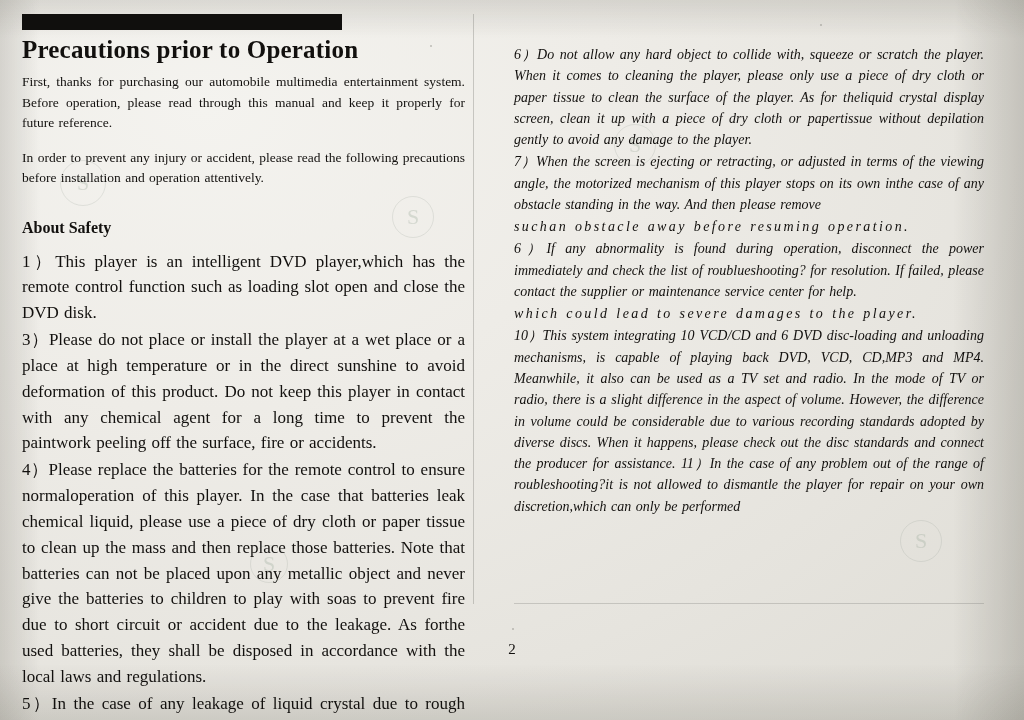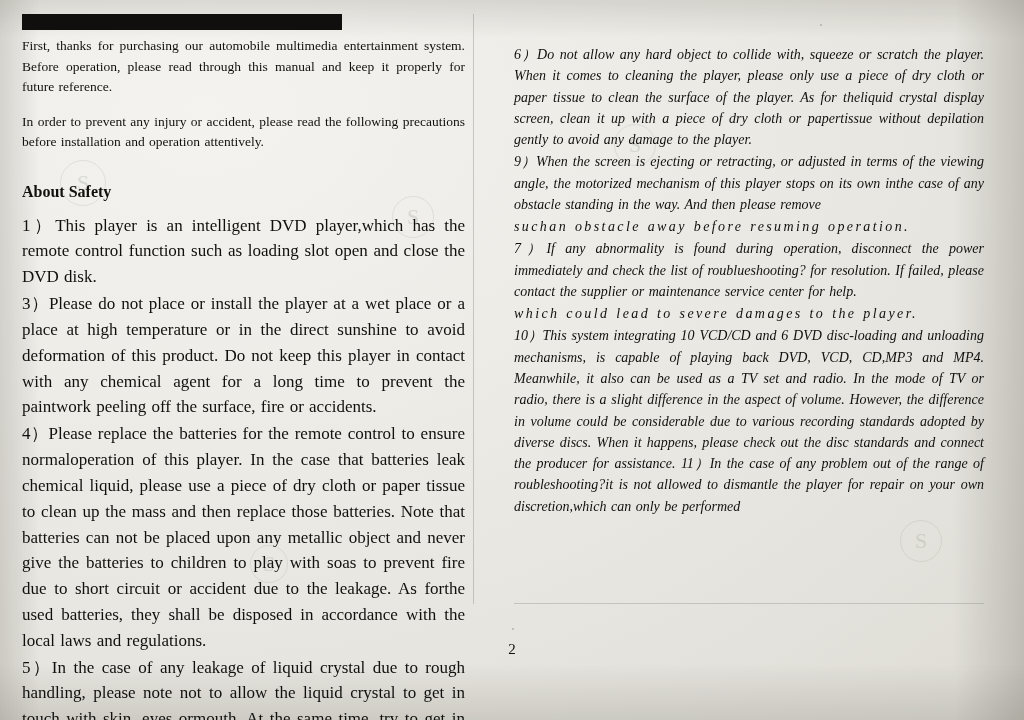--- a/index.html
+++ b/index.html
@@ -145,36 +145,37 @@
 
   <div class="speck" style="left:820px;top:24px;width:2px;height:2px;"></div>
   <div class="speck" style="left:430px;top:45px;width:2px;height:2px;"></div>
   <div class="speck" style="left:512px;top:628px;width:2px;height:2px;"></div>
 
   <div class="sheet">
 
     <div class="col-left">
       <div class="blackbar"></div>
 
+      <h1 class="title">Precautions prior to Operation</h1>
 
       <p class="intro">First, thanks for purchasing our automobile multimedia entertainment system. Before operation, please read through this manual and keep it properly for future reference.</p>
       <p class="intro">In order to prevent any injury or accident, please read the following precautions before installation and operation attentively.</p>
 
       <h2 class="subtitle">About Safety</h2>
 
       <p class="item">1）This player is an intelligent DVD player,which has the remote control function such as loading slot open and close the DVD disk.</p>
       <p class="item">3）Please do not place or install the player at a wet place or a place at high temperature or in the direct sunshine to avoid deformation of this product. Do not keep this player in contact with any chemical agent for a long time to prevent the paintwork peeling off the surface, fire or accidents.</p>
       <p class="item">4）Please replace the batteries for the remote control to ensure normaloperation of this player. In the case that batteries leak chemical liquid, please use a piece of dry cloth or paper tissue to clean up the mass and then replace those batteries. Note that batteries can not be placed upon any metallic object and never give the batteries to children to play with soas to prevent fire due to short circuit or accident due to the leakage. As forthe used batteries, they shall be disposed in accordance with the local laws and regulations.</p>
       <p class="item">5）In the case of any leakage of liquid crystal due to rough handling, please note not to allow the liquid crystal to get in touch with skin, eyes ormouth. At the same time, try to get in touch with maintenance personnel to have it replaced. The broken liquid crystal display screen must be disposed according to the local regulations.</p>
     </div>
 
     <div class="col-right">
       <p>6）Do not allow any hard object to collide with, squeeze or scratch the player. When it comes to cleaning the player, please only use a piece of dry cloth or paper tissue to clean the surface of the player. As for theliquid crystal display screen, clean it up with a piece of dry cloth or papertissue without depilation gently to avoid any damage to the player.</p>
-      <p>9）When the screen is ejecting or retracting, or adjusted in terms of the viewing angle, the motorized mechanism of this player stops on its own inthe case of any obstacle standing in the way. And then please remove</p>
+      <p>7）When the screen is ejecting or retracting, or adjusted in terms of the viewing angle, the motorized mechanism of this player stops on its own inthe case of any obstacle standing in the way. And then please remove</p>
       <p class="spaced">suchan obstacle away before resuming operation.</p>
-      <p>7）If any abnormality is found during operation, disconnect the power immediately and check the list of roublueshooting? for resolution. If failed, please contact the supplier or maintenance service center for help.</p>
+      <p>6）If any abnormality is found during operation, disconnect the power immediately and check the list of roublueshooting? for resolution. If failed, please contact the supplier or maintenance service center for help.</p>
       <p class="spaced">which could lead to severe damages to the player.</p>
       <p>10）This system integrating 10 VCD/CD and 6 DVD disc-loading and unloading mechanisms, is capable of playing back DVD, VCD, CD,MP3 and MP4. Meanwhile, it also can be used as a TV set and radio. In the mode of TV or radio, there is a slight difference in the aspect of volume. However, the difference in volume could be considerable due to various recording standards adopted by diverse discs. When it happens, please check out the disc standards and connect the producer for assistance. 11）In the case of any problem out of the range of roubleshooting?it is not allowed to dismantle the player for repair on your own discretion,which can only be performed</p>
     </div>
 
     <div class="pagenum">2</div>
   </div>
 </div>
 
 </body></html>

